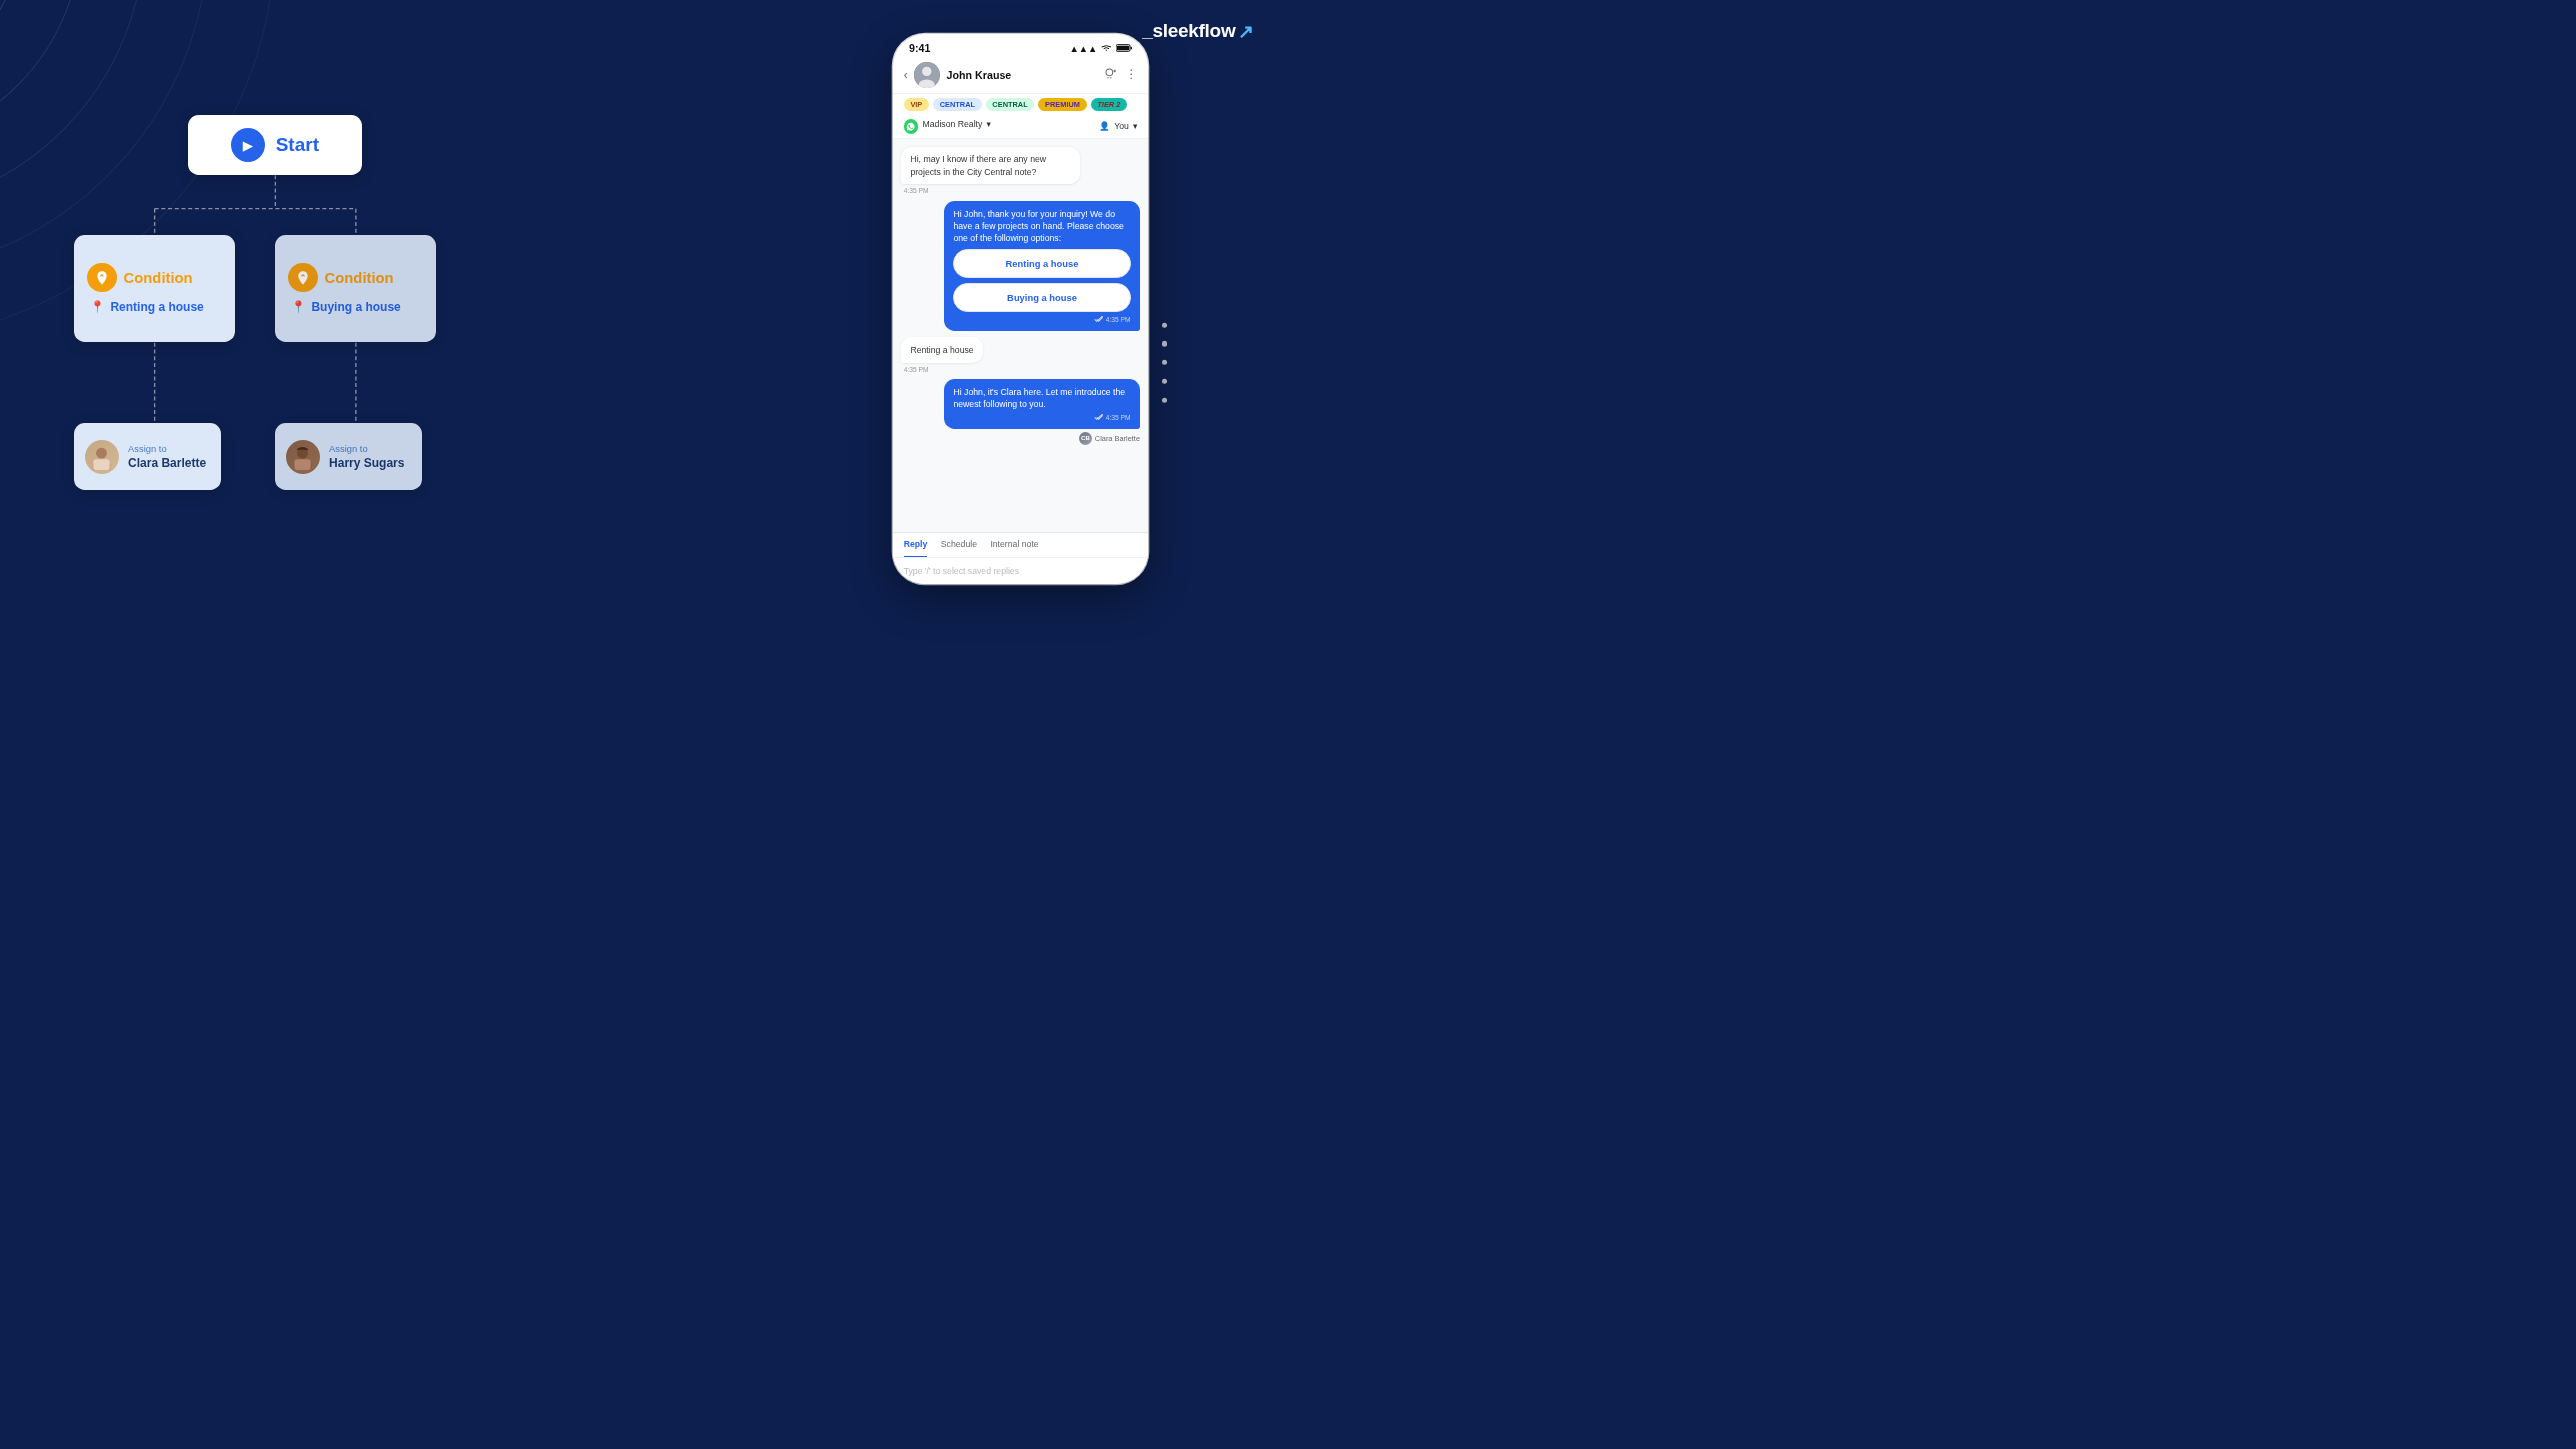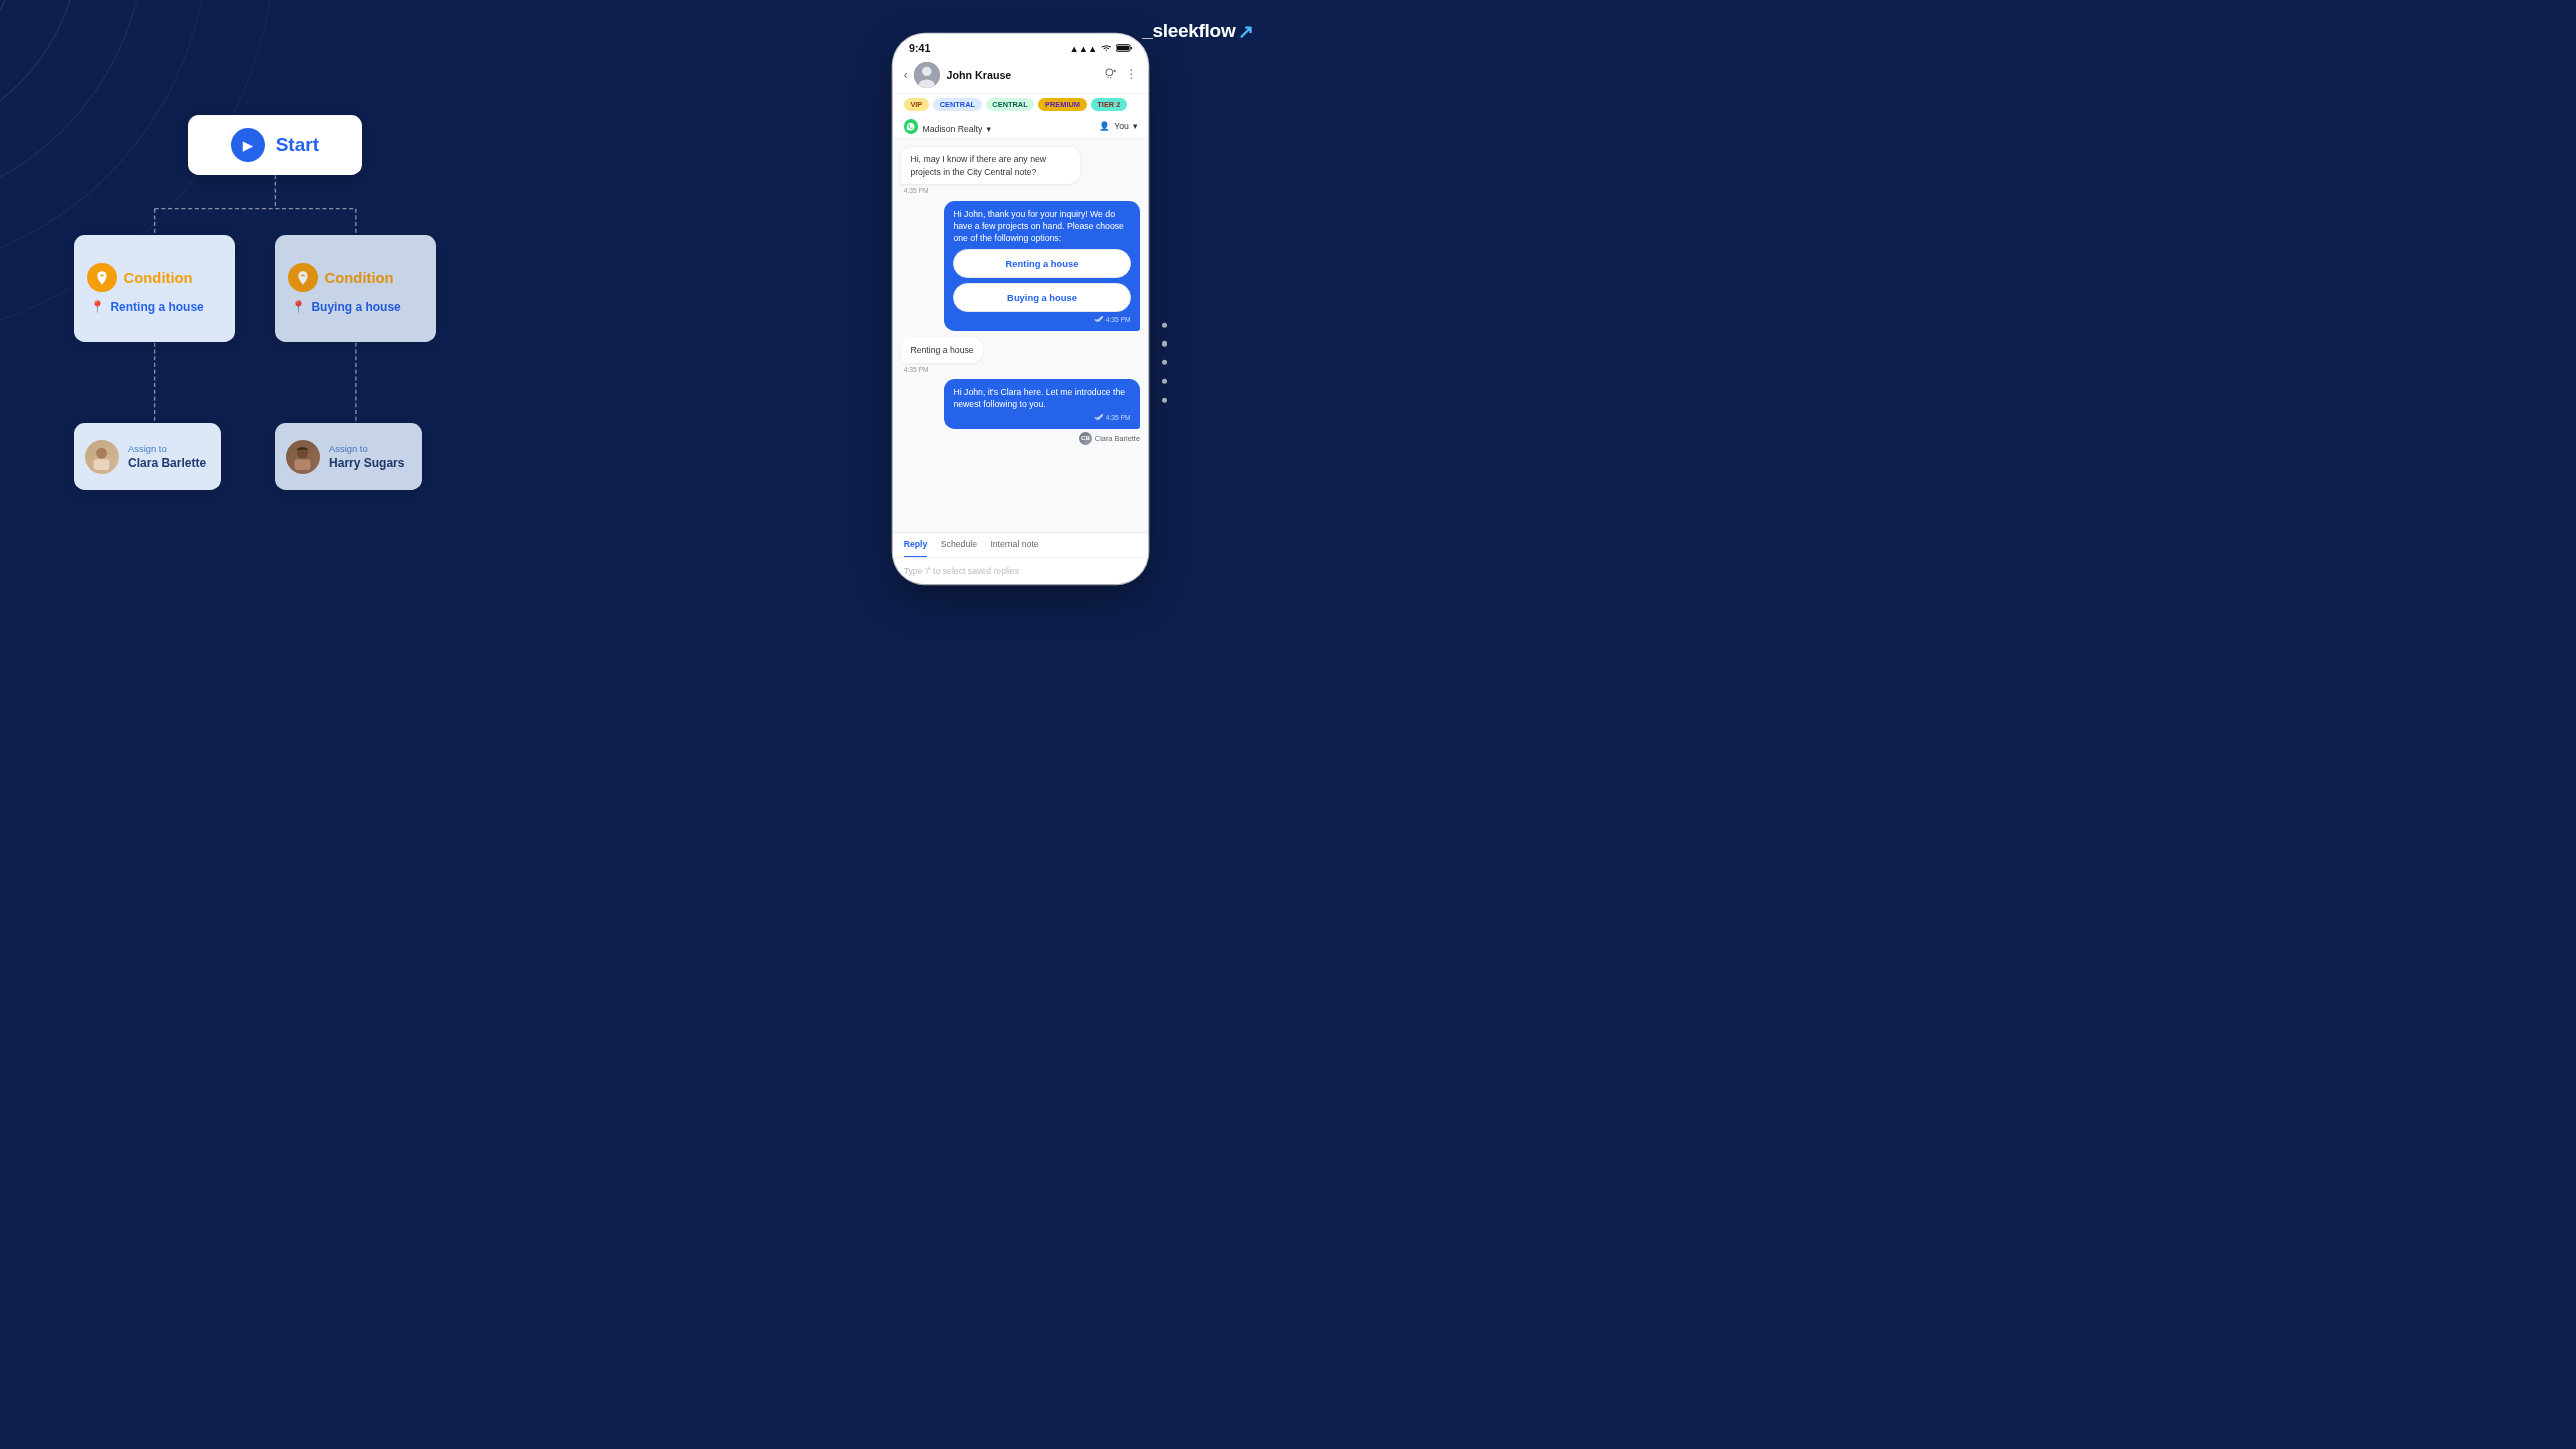--- a/index.html
+++ b/index.html
@@ -283,34 +283,34 @@
     .tag {
       padding: 2px 6.7px;
       border-radius: 13.4px;
       font-size: 7.4px;
       font-weight: 700;
     }
     .tag-vip { background: #fde68a; color: #92400e; }
     .tag-central { background: #dbeafe; color: #1d4ed8; }
     .tag-whatsapp { background: #d1fae5; color: #065f46; }
     .tag-premium { background: #eab308; color: #5b21b6; }
-    .tag-tier2 { background: #5eead4; color: #991b1b; }
+    .tag-tier2 { background: #14b8a6; color: #991b1b; font-style: italic; }
 
     
     .assign-bar {
       display: flex;
       align-items: center;
       padding: 4px 10.7px;
       border-bottom: 0.7px solid #f0f0f0;
       gap: 5.4px;
       flex-shrink: 0;
     }
     .assign-bar-left {
       display: flex;
-      align-items: flex-end;
+      align-items: flex-start;
       gap: 4px;
       flex: 1;
       font-size: 8.7px;
       color: #333;
     }
     .wa-icon {
       width: 14.8px;
       height: 14.8px;
       background: #25d366;
       border-radius: 50%;

